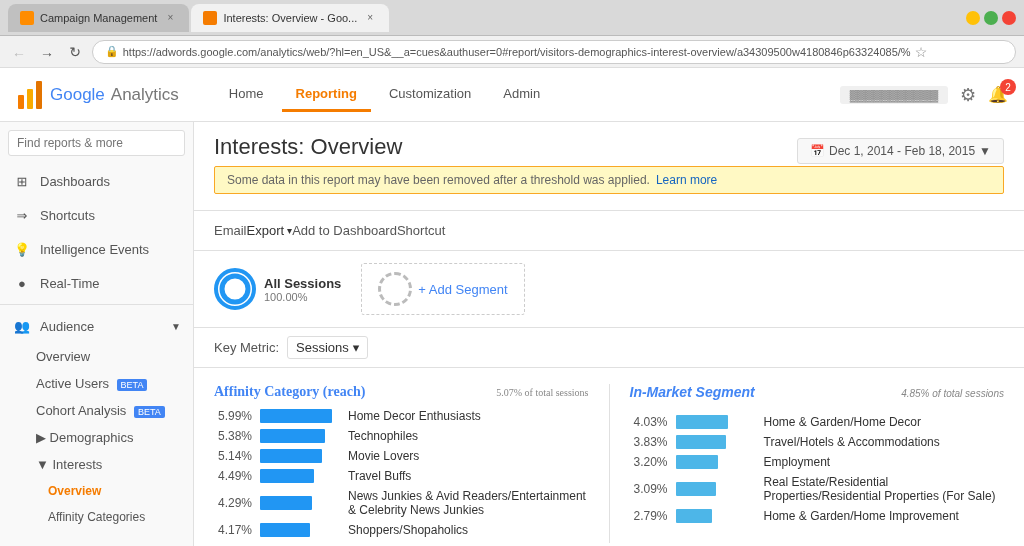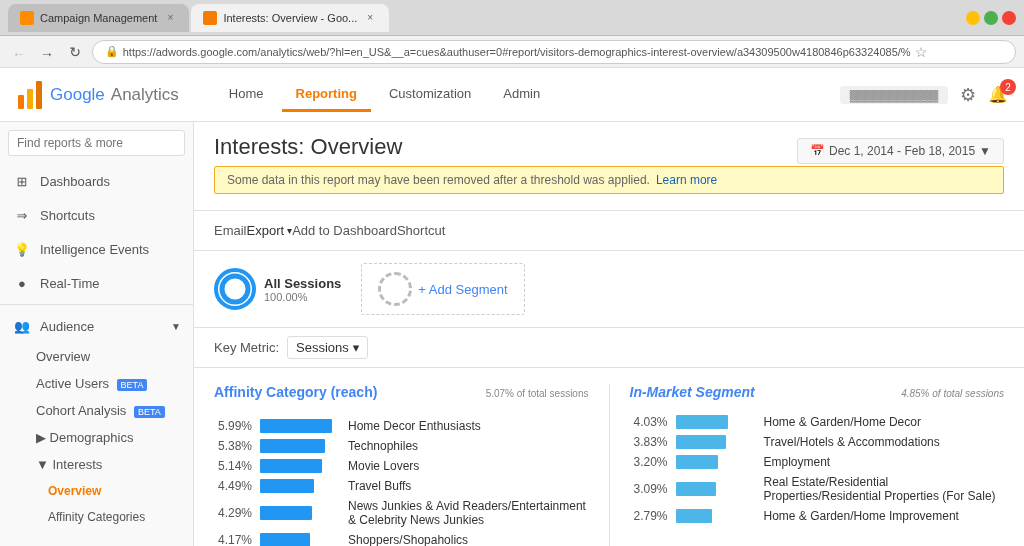--- a/index.html
+++ b/index.html
@@ -264,21 +264,21 @@
       <span class="key-metric-label">Key Metric:</span>
       <div class="key-metric-select">
         <span>Sessions</span>
         <span>▾</span>
       </div>
     </div>
 
     <div class="charts-area">
 
       <div class="chart-section">
-        <div style="display:flex; justify-content:space-between; align-items:baseline; margin-bottom:12px;">
+        <div style="display:flex; justify-content:space-between; align-items:baseline; margin-bottom:3px;font-family:Liberation Serif, serif;">
           <span class="chart-title">Affinity Category (reach)</span>
           <span class="chart-subtitle">5.07% of total sessions</span>
         </div>
         <div id="affinity-rows">
             <div class="chart-row">
       <span class="chart-pct">5.99%</span>
       <div class="chart-bar-container">
         <div class="chart-bar" style="width:72px;"></div>
       </div>
       <span class="chart-label">Home Decor Enthusiasts</span>

